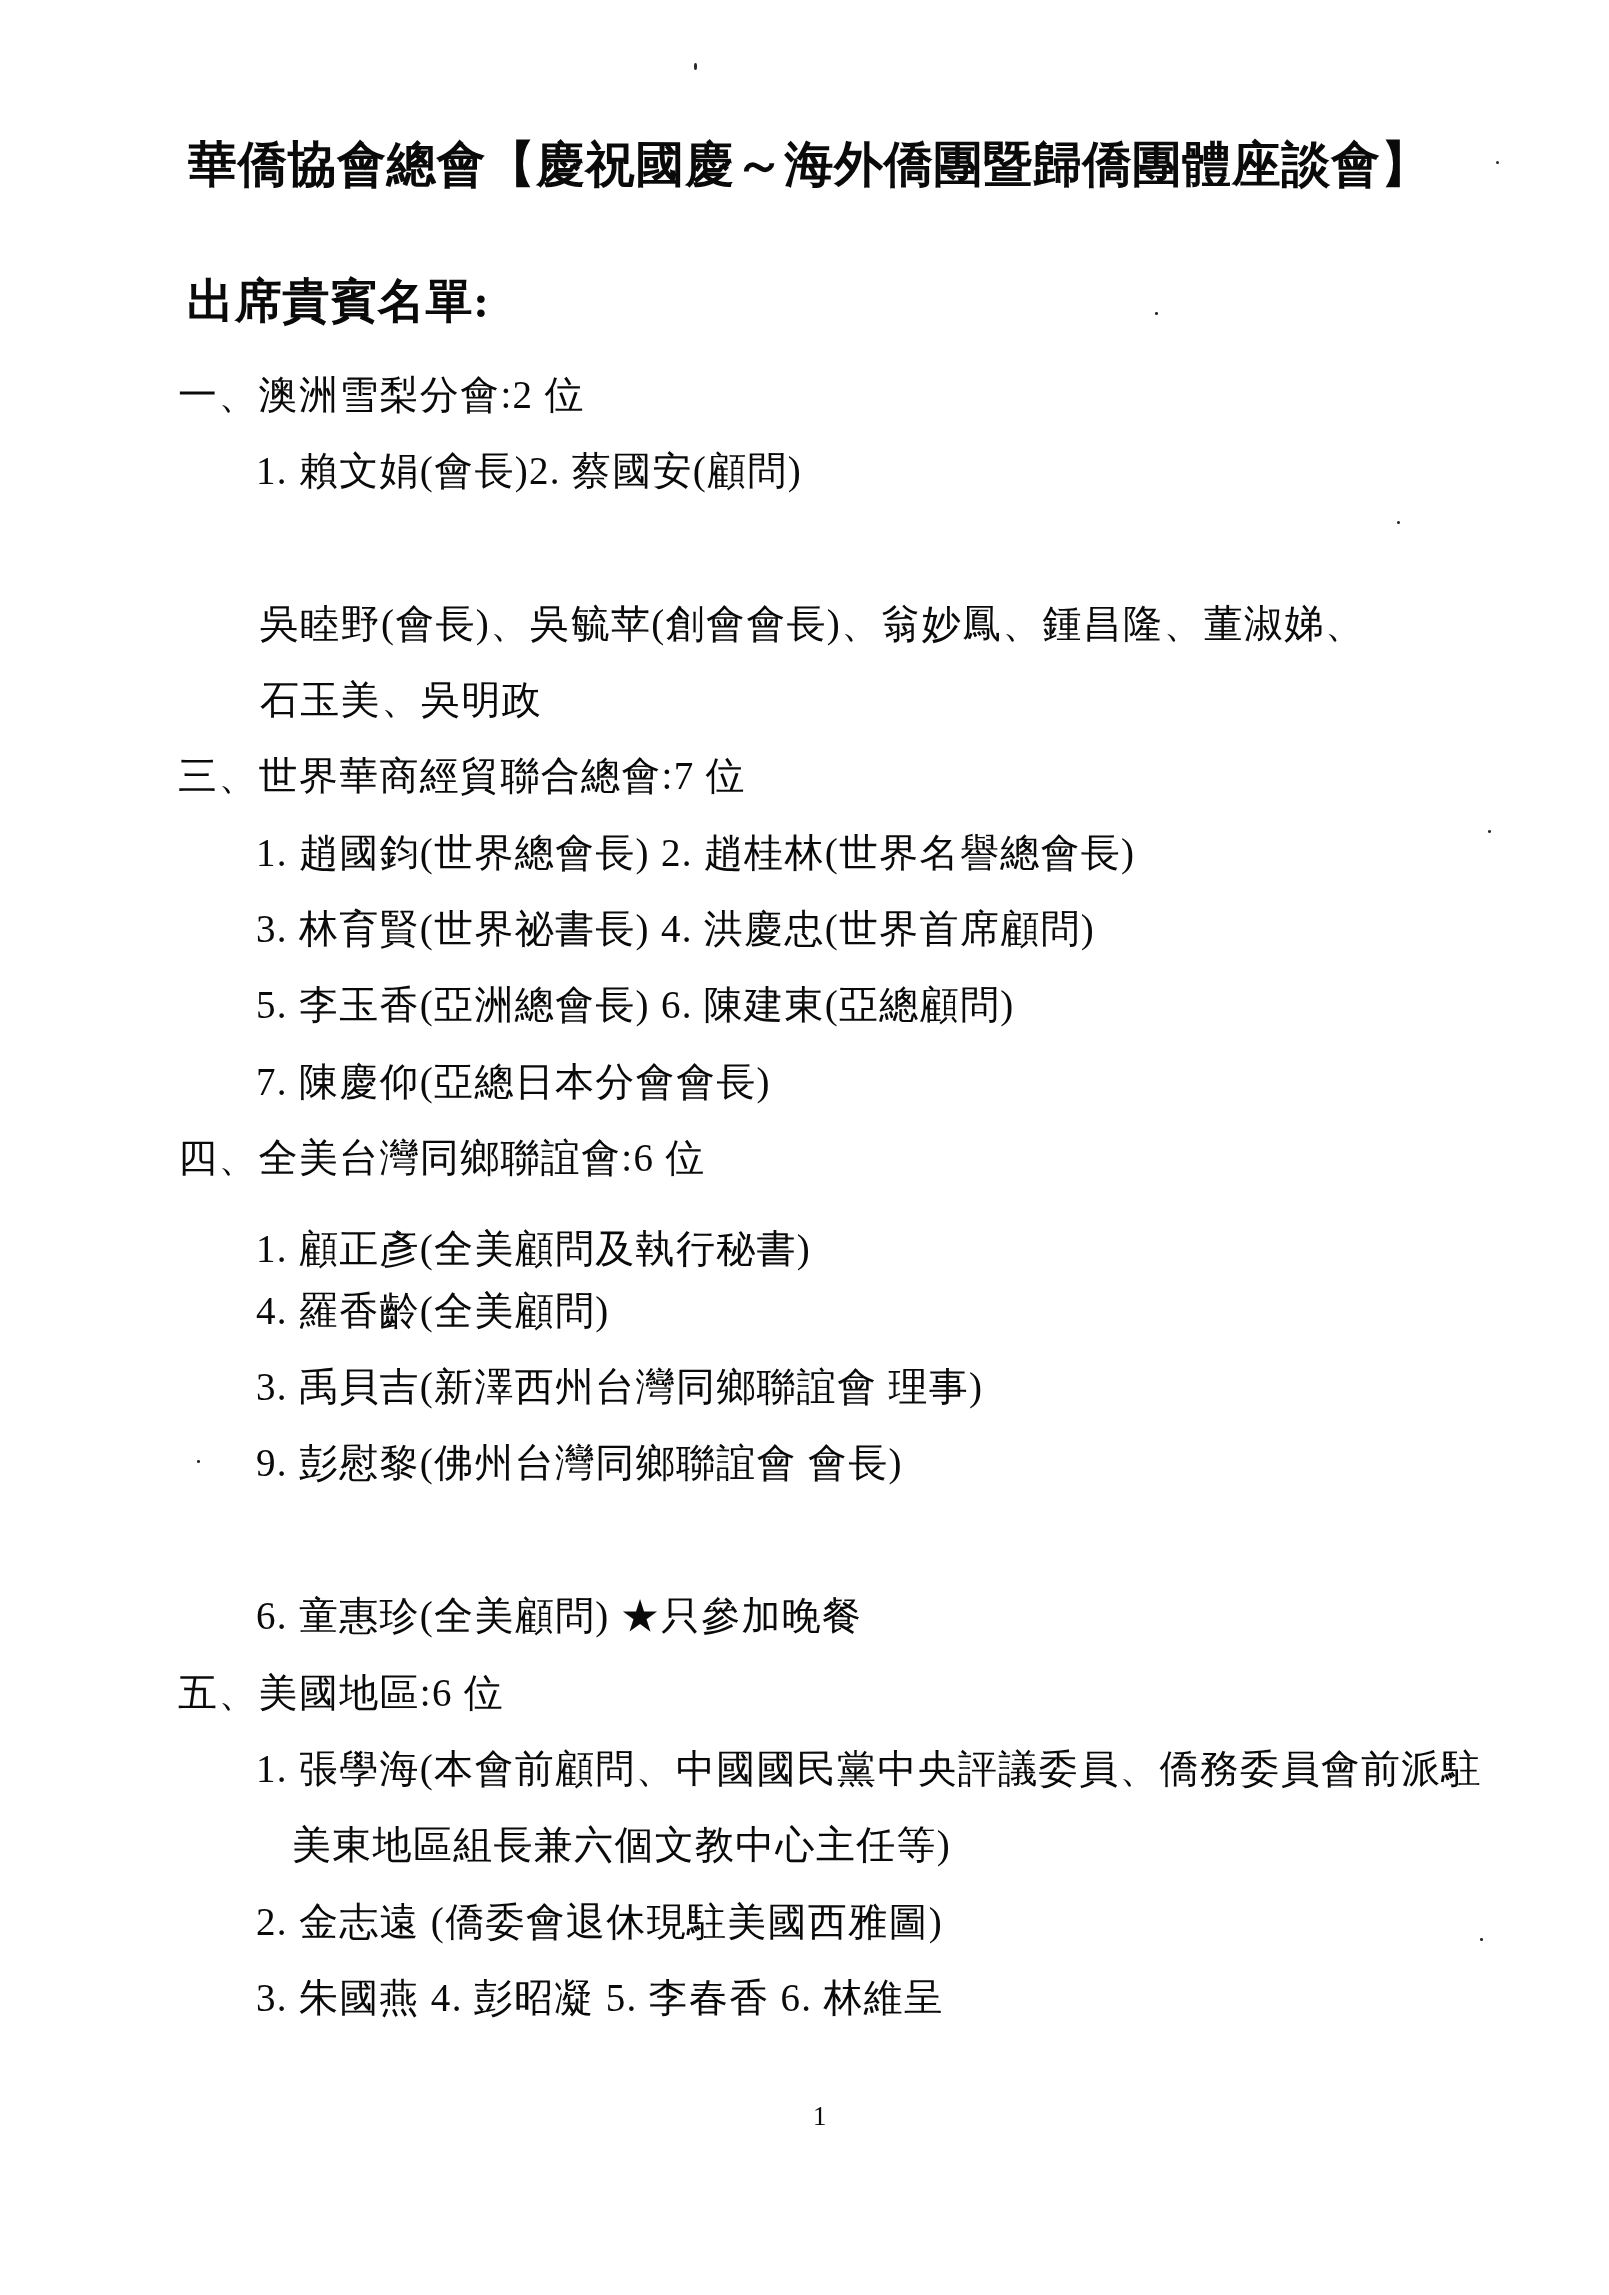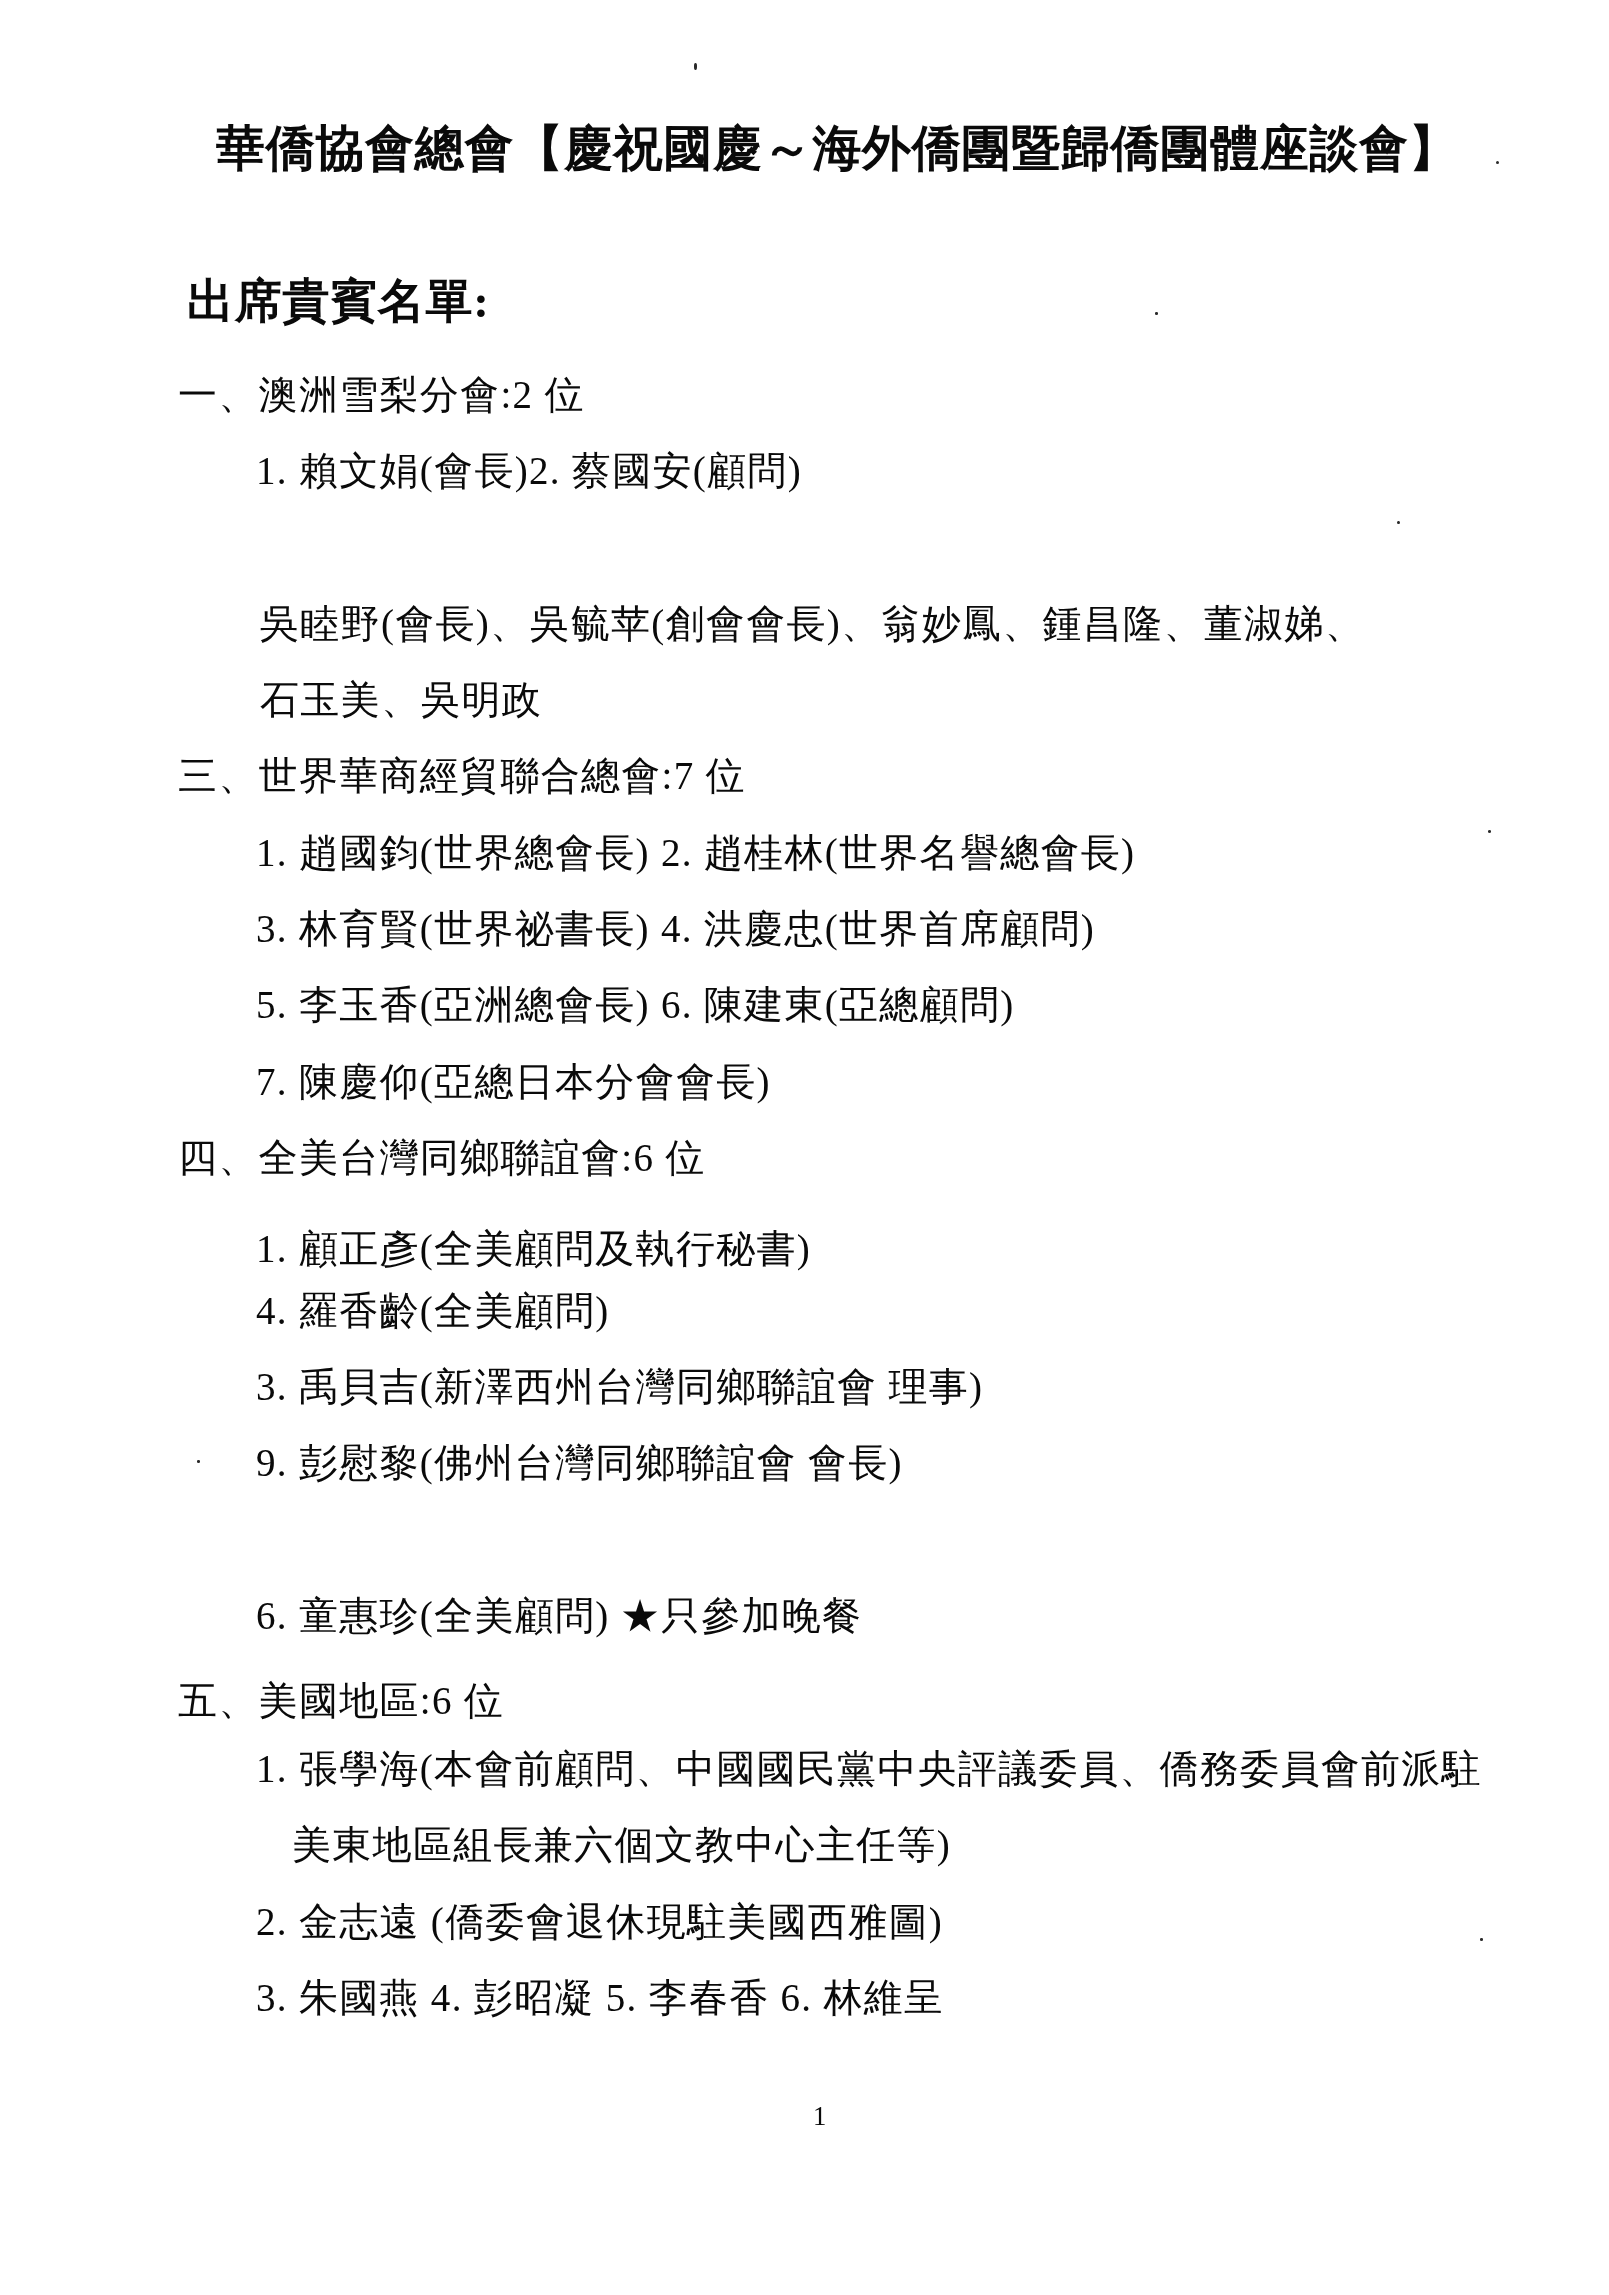--- a/index.html
+++ b/index.html
@@ -45,21 +45,21 @@
     position: absolute;
     background: #2a2a2a;
     border-radius: 50%;
   }
 </style>
 </head>
 <body>
 
 <div class="page">
 
-  <div class="line doc-title" style="top:120px; left:188px;margin-left:28px;">華僑協會總會【慶祝國慶～海外僑團暨歸僑團體座談會】</div>
+  <div class="line doc-title" style="top:136px; left:188px;">華僑協會總會【慶祝國慶～海外僑團暨歸僑團體座談會】</div>
 
   <div class="line doc-subtitle" style="top:273px; left:187px;">出席貴賓名單:</div>
 
   <div class="line" style="top:372px; left:178px;">一、澳洲雪梨分會:2 位</div>
   <div class="line" style="top:448px; left:256px;text-align:center;">1. 賴文娟(會長)2. 蔡國安(顧問)</div>
 
   <div class="line" style="top:601px; left:260px;">吳睦野(會長)、吳毓苹(創會會長)、翁妙鳳、鍾昌隆、董淑娣、</div>
   <div class="line" style="top:677px; left:260px;">石玉美、吳明政</div>
 
   <div class="line" style="top:753px; left:178px;">三、世界華商經貿聯合總會:7 位</div>
@@ -68,21 +68,21 @@
   <div class="line" style="top:982px; left:256px;">5. 李玉香(亞洲總會長) 6. 陳建東(亞總顧問)</div>
   <div class="line" style="top:1059px; left:256px;">7. 陳慶仰(亞總日本分會會長)</div>
 
   <div class="line" style="top:1135px; left:178px;">四、全美台灣同鄉聯誼會:6 位</div>
   <div class="line" style="top:1211px; left:256px;margin-top:15px;">1. 顧正彥(全美顧問及執行秘書)</div>
   <div class="line" style="top:1288px; left:256px;">4. 羅香齡(全美顧問)</div>
   <div class="line" style="top:1364px; left:256px;">3. 禹貝吉(新澤西州台灣同鄉聯誼會 理事)</div>
   <div class="line" style="top:1440px; left:256px;">9. 彭慰黎(佛州台灣同鄉聯誼會 會長)</div>
   <div class="line" style="top:1593px; left:256px;">6. 童惠珍(全美顧問) ★只參加晚餐</div>
 
-  <div class="line" style="top:1670px; left:178px;margin-top:8px;">五、美國地區:6 位</div>
+  <div class="line" style="top:1670px; left:178px;">五、美國地區:6 位</div>
   <div class="line" style="top:1746px; left:256px;">1. 張學海(本會前顧問、中國國民黨中央評議委員、僑務委員會前派駐</div>
   <div class="line" style="top:1822px; left:292px;">美東地區組長兼六個文教中心主任等)</div>
   <div class="line" style="top:1899px; left:256px;">2. 金志遠 (僑委會退休現駐美國西雅圖)</div>
   <div class="line" style="top:1975px; left:256px;">3. 朱國燕 4. 彭昭凝 5. 李春香 6. 林維呈</div>
 
   <div class="page-number">1</div>
 
   <div class="speck" style="top:63px;  left:694px; width:2.7px; height:6.6px;"></div>
   <div class="speck" style="top:161px; left:1496px; width:3.3px; height:3.3px;"></div>
   <div class="speck" style="top:312px; left:1155px; width:2.7px; height:2.7px;"></div>

